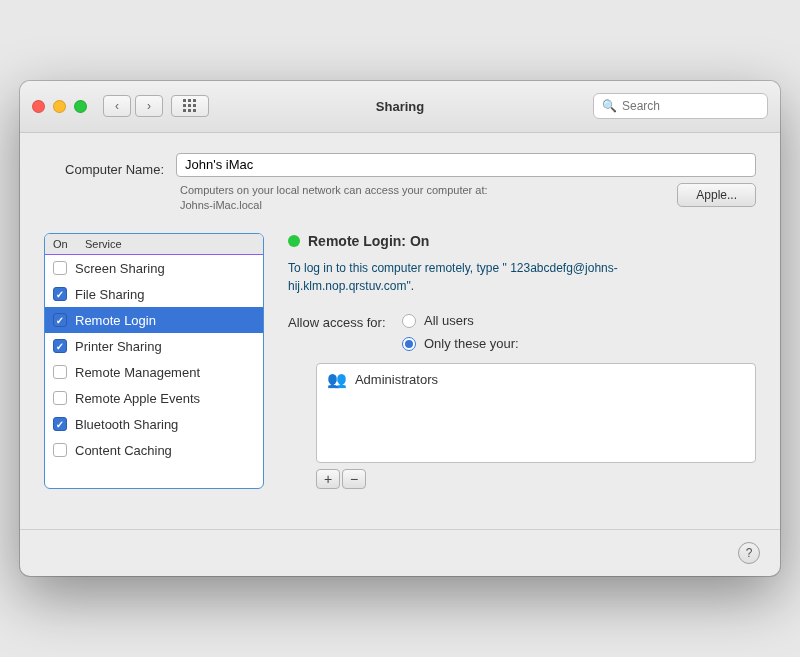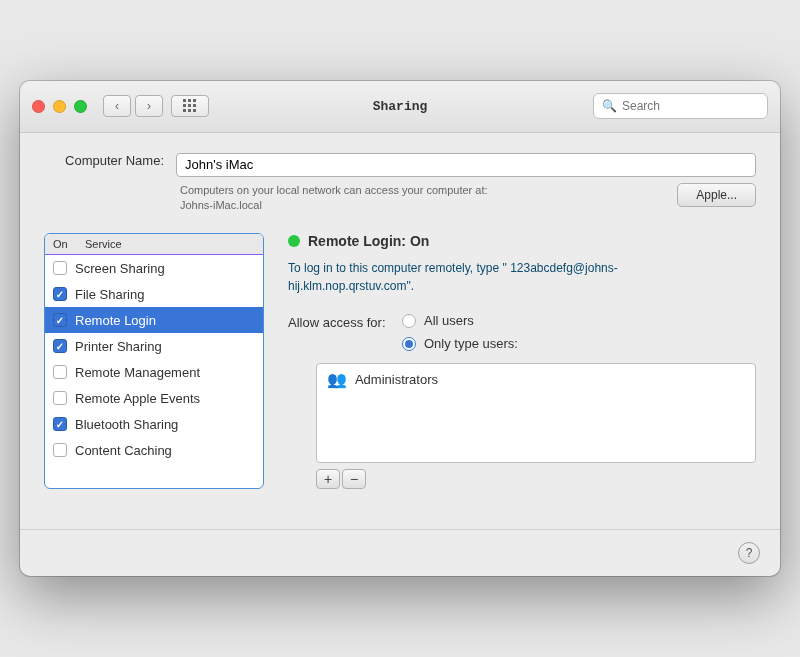--- a/index.html
+++ b/index.html
@@ -85,21 +85,20 @@
       background: #666;
       border-radius: 0.5px;
     }
     .titlebar-title {
       position: absolute;
       left: 50%;
       transform: translateX(-50%);
       font-size: 13px;
       font-weight: 600;
       color: #333;
-      font-family: Liberation Mono, monospace;
     }
     .search-box {
       margin-left: auto;
       display: flex;
       align-items: center;
       background: white;
       border: 1px solid #c0c0c0;
       border-radius: 6px;
       padding: 3px 8px;
       width: 175px;
@@ -124,21 +123,21 @@
       background: #ececec;
     }
     
     .computer-name-section {
       display: flex;
       flex-direction: column;
       margin-bottom: 20px;
     }
     .computer-name-row {
       display: flex;
-      align-items: flex-start;
+      align-items: flex-end;
       gap: 12px;
       margin-bottom: 6px;
     }
     .computer-name-label {
       font-size: 13px;
       color: #333;
       white-space: nowrap;
       text-align: right;
       min-width: 120px;
     }
@@ -510,21 +509,21 @@
 
         <div class="allow-access-row">
           <div class="allow-access-label-col">Allow access for:</div>
           <div class="allow-access-options">
             <div class="allow-row">
               <div class="radio"></div>
               <span class="radio-label">All users</span>
             </div>
             <div class="allow-row">
               <div class="radio selected"></div>
-              <span class="radio-label">Only type users:</span>
+              <span class="radio-label">Only these your:</span>
             </div>
           </div>
         </div>
 
         <div class="users-list-container">
           <div class="user-item">
             <span class="user-icon">👥</span>
             <span class="user-label">Administrators</span>
           </div>
         </div>

